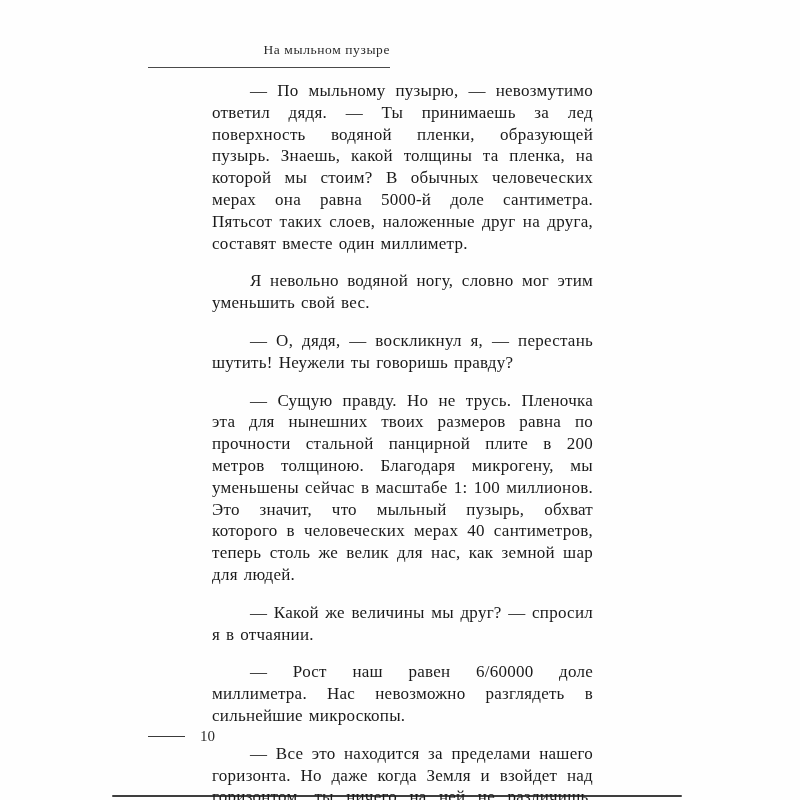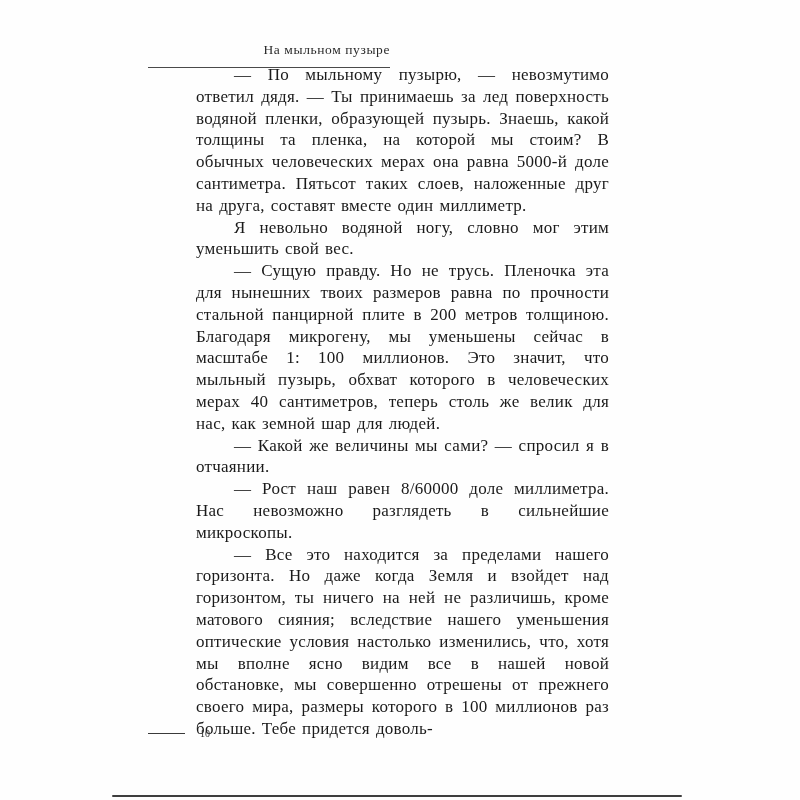--- a/index.html
+++ b/index.html
@@ -38,30 +38,30 @@
     left: 196px;
     width: 413px;
     font-size: 17px;
     line-height: 21.8px;
     text-align: justify;
     letter-spacing: 0.25px;
     word-spacing: 1.5px;
     color: #1a1a1a;
   }
   .page-body p {
-    margin: 0;
+    margin: 16px;
     text-indent: 38px;
   }
   .page-footer {
     position: absolute;
     top: 728px;
     left: 148px;
     display: flex;
     align-items: center;
-    font-size: 10px;
+    font-size: 15px;
     color: #2b2b2b;
   }
   .footer-rule {
     display: inline-block;
     width: 37px;
     height: 0;
     border-top: 1.5px solid #3a3a3a;
     margin-right: 15px;
   }
   .scan-edge {
@@ -81,23 +81,24 @@
 <div class="sheet">
 
   <div class="running-header">
     <span>На мыльном пузыре</span>
     <div class="header-rule"></div>
   </div>
 
   <div class="page-body" id="paragraphs">
       <p>— По мыльному пузырю, — невозмутимо ответил дядя. — Ты принимаешь за лед поверхность водяной пленки, образующей пузырь. Знаешь, какой толщины та пленка, на которой мы стоим? В обычных человеческих мерах она равна 5000-й доле сантиметра. Пятьсот таких слоев, наложенные друг на друга, составят вместе один миллиметр.</p>
       <p>Я невольно водяной ногу, словно мог этим уменьшить свой вес.</p>
+      <p>— О, дядя, — воскликнул я, — перестань шутить! Неужели ты говоришь правду?</p>
       <p>— Сущую правду. Но не трусь. Пленочка эта для нынешних твоих размеров равна по прочности стальной панцирной плите в 200 метров толщиною. Благодаря микрогену, мы уменьшены сейчас в масштабе 1: 100 миллионов. Это значит, что мыльный пузырь, обхват которого в человеческих мерах 40 сантиметров, теперь столь же велик для нас, как земной шар для людей.</p>
-      <p>— Какой же величины мы сами? — спросил я в отчаянии.</p>
-      <p>— Рост наш равен 8/60000 доле миллиметра. Нас невозможно разглядеть в сильнейшие микроскопы.</p>
+      <p>— Какой же величины мы друг? — спросил я в отчаянии.</p>
+      <p>— Рост наш равен 6/60000 доле миллиметра. Нас невозможно разглядеть в сильнейшие микроскопы.</p>
       <p>— Все это находится за пределами нашего горизонта. Но даже когда Земля и взойдет над горизонтом, ты ничего на ней не различишь, кроме матового сияния; вследствие нашего уменьшения оптические условия настолько изменились, что, хотя мы вполне ясно видим все в нашей новой обстановке, мы совершенно отрешены от прежнего своего мира, размеры которого в 100 миллионов раз больше. Тебе придется доволь-</p>
     </div>
 
   <div class="page-footer">
     <span class="footer-rule"></span>
     <span>10</span>
   </div>
 
   <div class="scan-edge"></div>
 

